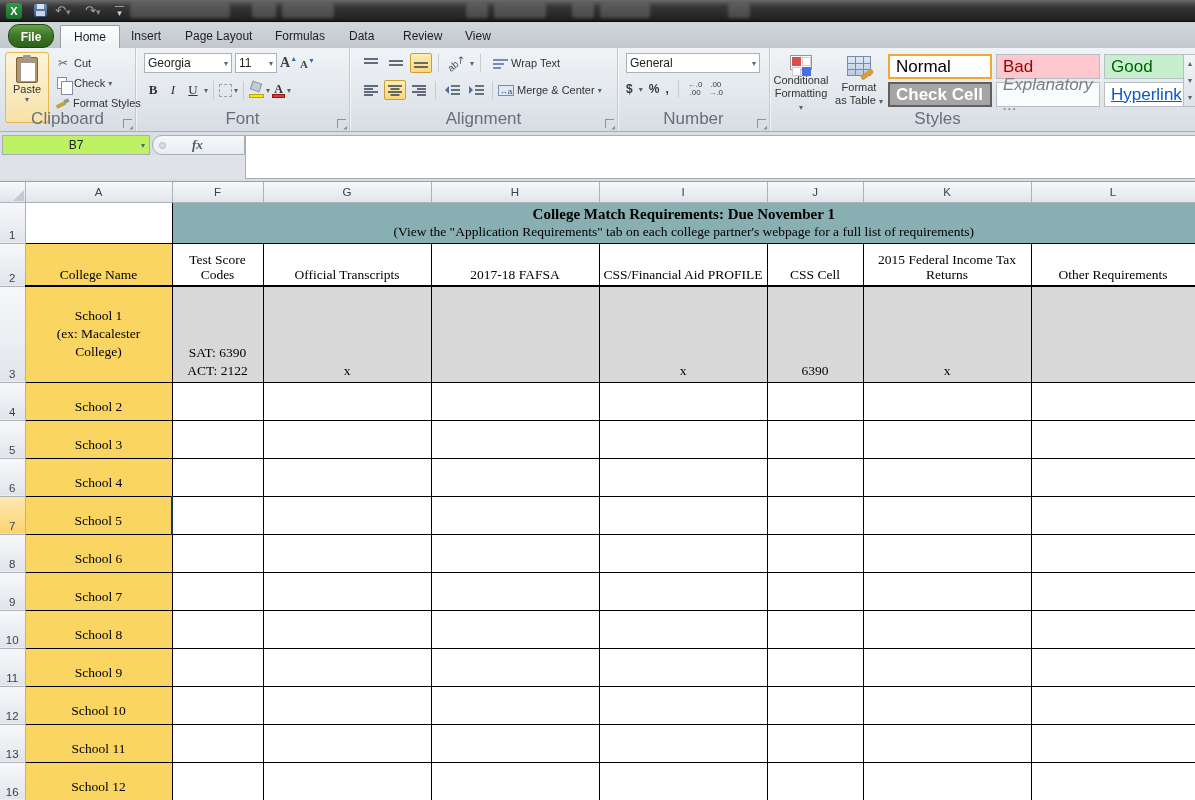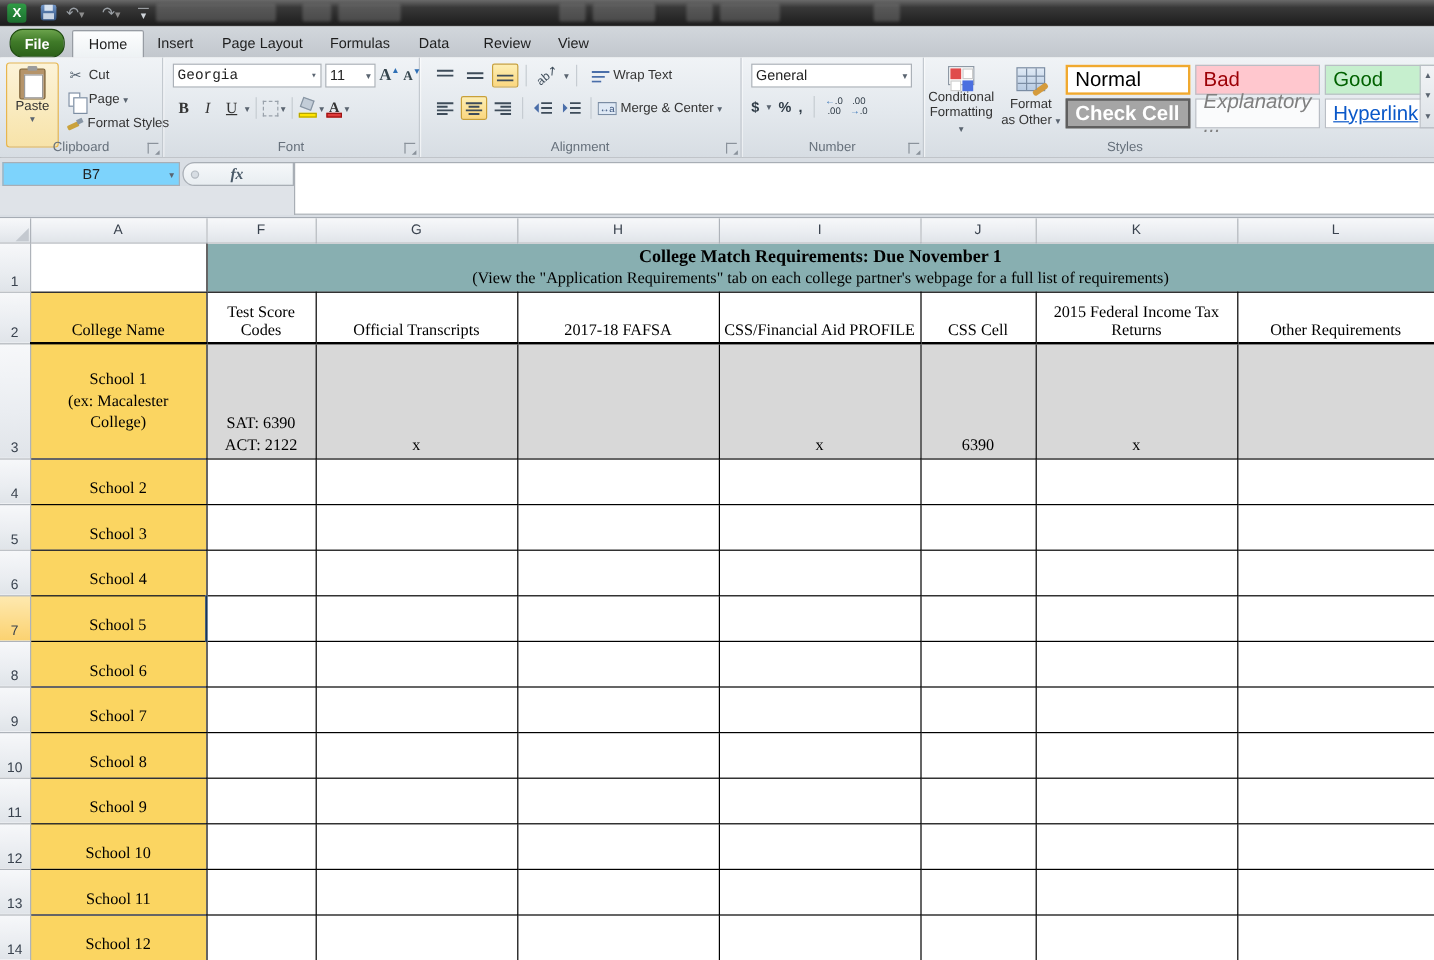--- a/index.html
+++ b/index.html
@@ -35,21 +35,21 @@
   #tab-home { left:60px; background:linear-gradient(180deg,#fdfefe,#edf1f4);
     border:1px solid #979ca3; border-bottom:none; }
 
   
   #ribbon { position:absolute; left:0; top:48px; width:1195px; height:84px;
     background:linear-gradient(180deg,#f0f3f6 0%,#e3e8ed 55%,#d7dde3 100%);
     border-bottom:1px solid #a8aeb5; display:flex; }
   .rgroup { position:relative; height:100%; border-right:1px solid #c3c9cf;
     box-shadow:1px 0 0 rgba(255,255,255,.6); }
   .glabel { position:absolute; left:0; right:0; bottom:2px; text-align:center;
-    font-size:11px; color:#66707b; }
+    font-size:17px; color:#66707b; }
   .launcher { position:absolute; right:3px; bottom:3px; width:9px; height:9px;
     border-left:1px solid #8a929b; border-top:1px solid #8a929b; }
   .launcher::after { content:"◢"; position:absolute; right:-1px; bottom:-2px;
     font-size:5px; color:#8a929b; }
   .ddown { font-size:8px; color:#5a6470; }
 
   
   #g-clipboard { width:136px; }
   #paste-btn { position:absolute; left:5px; top:4px; width:44px; height:71px;
     border:1px solid #e8b64c; border-radius:3px; background:linear-gradient(180deg,#fcf3d8,#f7e3a9);
@@ -122,21 +122,21 @@
   .st-expl   { background:#fafbfc; color:#7f7f7f; font-style:italic; }
   .st-link   { background:#fff; color:#0a58c9; text-decoration:underline; }
   #gal-scroll { position:absolute; right:-2px; top:6px; width:14px; height:53px;
     border:1px solid #b9bec5; background:linear-gradient(180deg,#f2f4f6,#dde2e7);
     display:flex; flex-direction:column; align-items:center; justify-content:space-around;
     font-size:7px; color:#5a6470; }
 
   
   #formulabar { position:absolute; left:0; top:132px; width:1195px; height:50px;
     background:#d9dee4; border-bottom:1px solid #9aa0a8; }
-  #namebox { position:absolute; left:2px; top:3px; width:148px; height:20px; background:#7dd3fc;
+  #namebox { position:absolute; left:2px; top:3px; width:148px; height:20px; background:#bef264;
     border:1px solid #a8aeb5; font-size:12px; color:#222; display:flex; align-items:center; justify-content:center; }
   #namebox .ddown { position:absolute; right:4px; }
   #fxwrap { position:absolute; left:152px; top:3px; width:93px; height:20px;
     background:linear-gradient(180deg,#f6f8fa,#e8edf1); border:1px solid #a8aeb5;
     border-radius:10px 0 0 10px; display:flex; align-items:center; }
   #fxwrap .dot { width:7px; height:7px; border-radius:50%; background:#d7dde3; border:1px solid #b3bac1; margin-left:6px; }
   #fx-label { margin-left:26px; font-family:"Liberation Serif",serif; font-style:italic;
     font-weight:bold; font-size:13px; color:#4a5a68; }
   #formula-input { position:absolute; left:245px; top:3px; width:950px; height:44px; background:#fff;
     border:1px solid #a8aeb5; border-right:none; font-size:12px; padding:2px 4px; }
@@ -207,34 +207,34 @@
       <span class="clip-ic"></span>
       <span>Paste</span>
       <span class="ddown">▾</span>
     </div>
     <div class="smallrow" style="top:6px;">
       <span class="ic">✂</span>
       <span>Cut</span>
     </div>
     <div class="smallrow" style="top:26px;">
       <span class="copy-ic"></span>
-      <span>Page</span>
+      <span>Check</span>
       <span class="ddown" style="margin-left:3px;">▾</span>
     </div>
     <div class="smallrow" style="top:46px;">
       <span class="fp-ic"></span>
       <span>Format Styles</span>
     </div>
     <div class="glabel">Clipboard</div>
     <div class="launcher"></div>
   </div>
 
   <div class="rgroup" id="g-font">
     <div class="row1">
-      <div class="combo" style="width:124px;font-family:Liberation Mono, monospace;">
+      <div class="combo" style="width:88px;">
         <span>Georgia</span>
           <span class="ddown">▾</span>
       </div>
       <div class="combo" style="width:42px;">
         <span>11</span>
           <span class="ddown">▾</span>
       </div>
       <span class="grow-a">A<sup>▲</sup></span>
       <span class="grow-a" style="font-size:11px;">A<sup style="color:#2f6fb5;">▼</sup></span>
     </div>
@@ -395,21 +395,21 @@
           <i style="left:11px;top:11px;background:#4b6fe0;"></i>
       </span>
       <span>Conditional</span>
       <span><span>Formatting</span> <span class="ddown">▾</span></span>
     </div>
     <div class="bigbtn" style="left:62px;">
       <span class="fat-ic">
           <i class="fat-brush"></i>
         </span>
       <span>Format</span>
-      <span><span>as Other</span> <span class="ddown">▾</span></span>
+      <span><span>as Table</span> <span class="ddown">▾</span></span>
     </div>
     <div id="style-gallery">
       <div class="stylecell st-normal">Normal</div>
       <div class="stylecell st-bad">Bad</div>
       <div class="stylecell st-good">Good</div>
       <div class="stylecell st-check">Check Cell</div>
       <div class="stylecell st-expl">Explanatory ...</div>
       <div class="stylecell st-link">Hyperlink</div>
     </div>
     <div id="gal-scroll">
@@ -601,21 +601,21 @@
     <td class="cell ylw schoolname">School 11</td>
     <td class="cell"></td>
           <td class="cell"></td>
     <td class="cell"></td>
           <td class="cell"></td>
     <td class="cell"></td>
           <td class="cell"></td>
     <td class="cell"></td>
   </tr>
   <tr style="height:38px;">
-    <td class="hd rh">14</td>
+    <td class="hd rh">16</td>
     <td class="cell ylw schoolname">School 12</td>
     <td class="cell"></td>
           <td class="cell"></td>
     <td class="cell"></td>
           <td class="cell"></td>
     <td class="cell"></td>
           <td class="cell"></td>
     <td class="cell"></td>
   </tr>
 </tbody>

